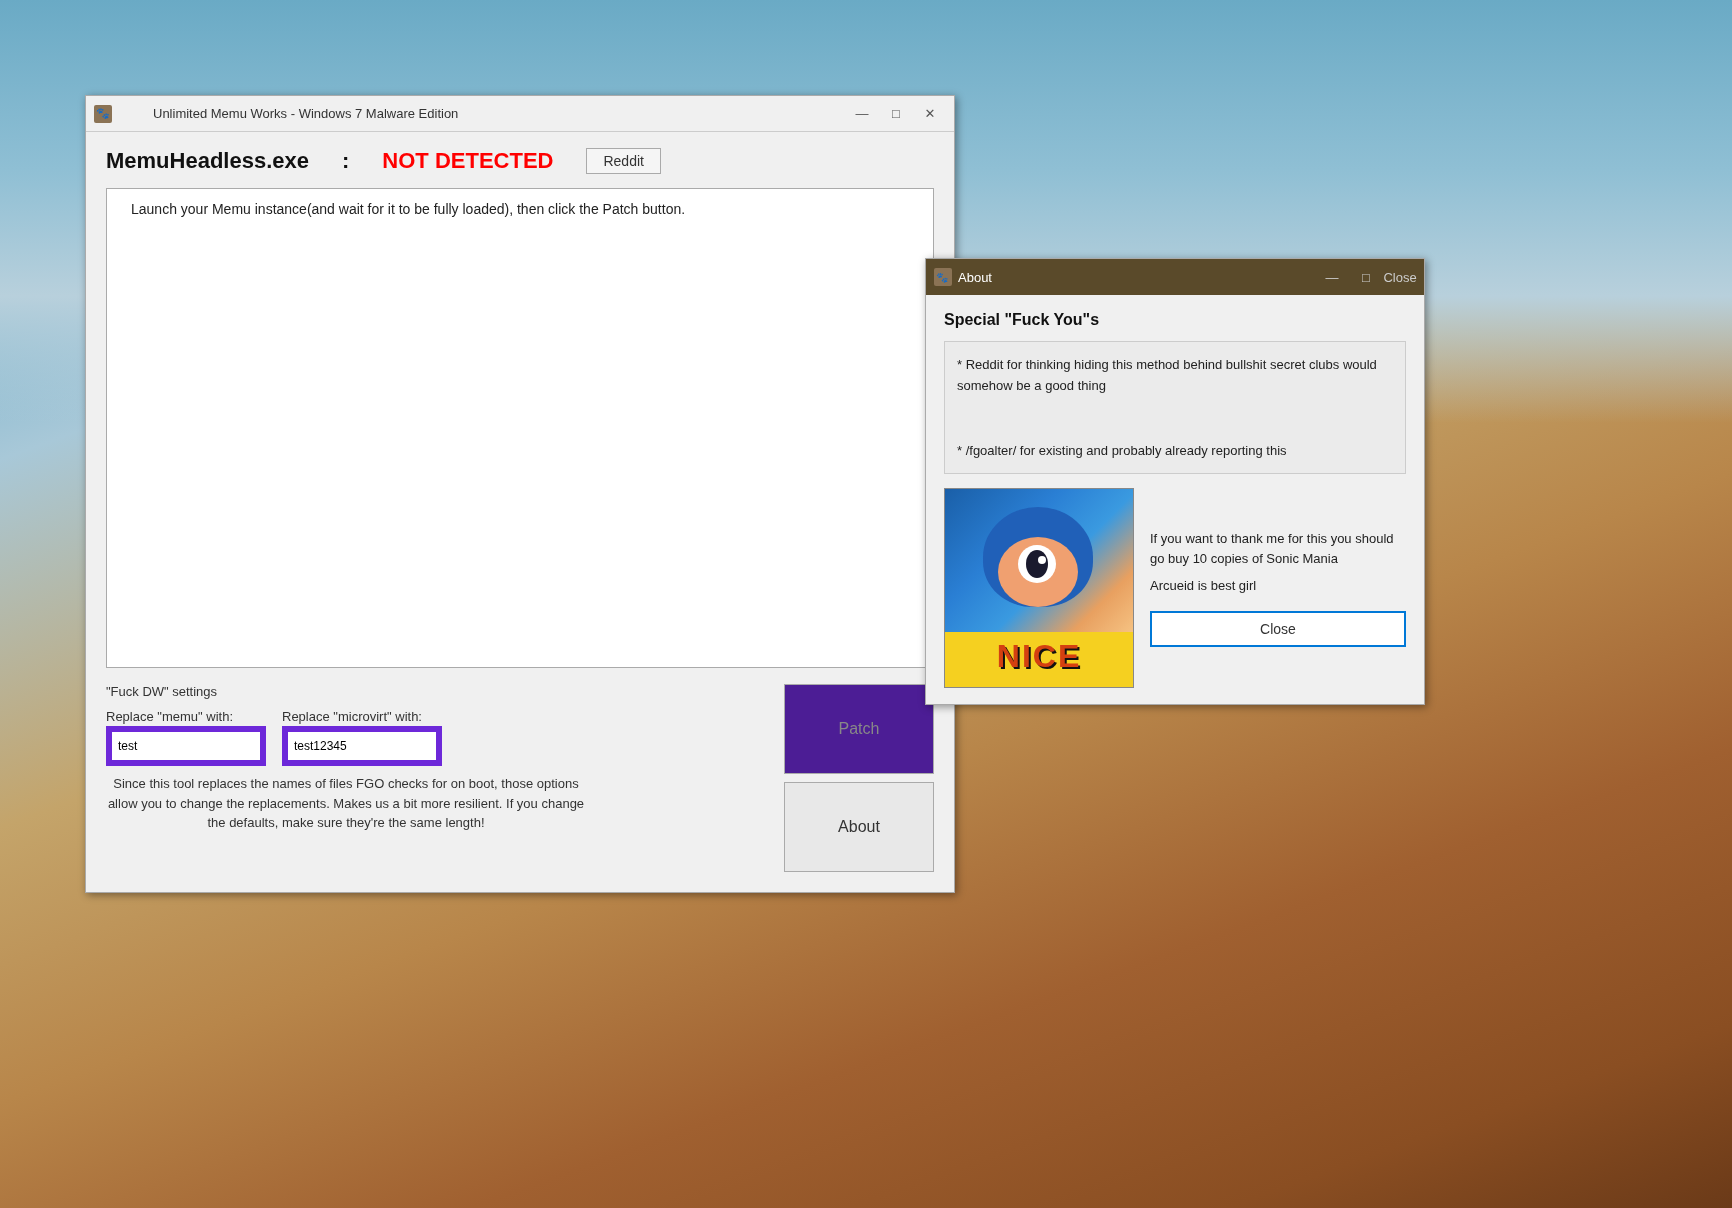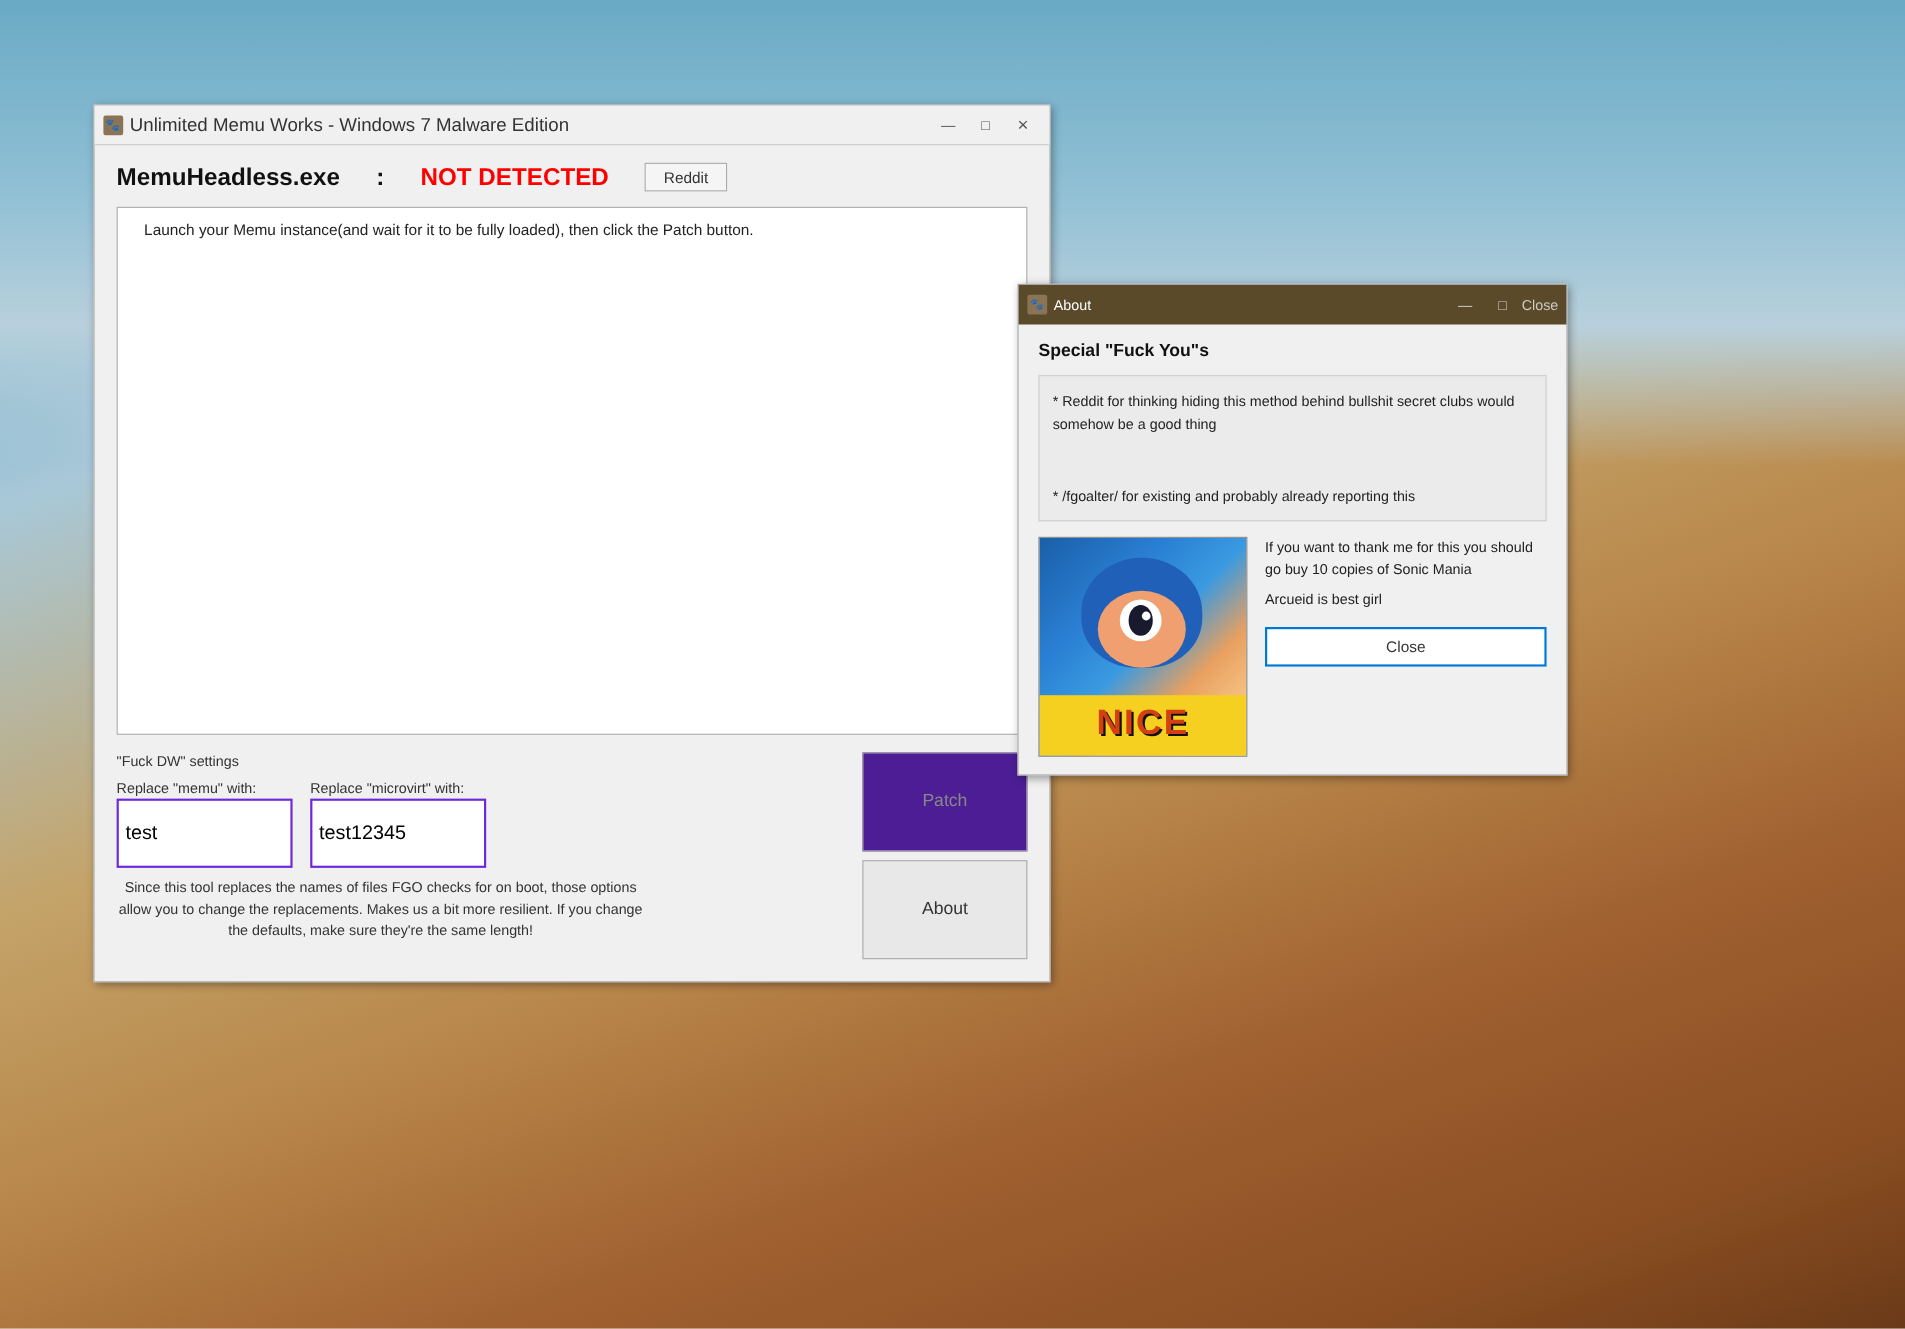--- a/index.html
+++ b/index.html
@@ -66,23 +66,24 @@
       border-radius: 2px;
       display: flex;
       align-items: center;
       justify-content: center;
       font-size: 11px;
       color: white;
       flex-shrink: 0;
     }
 
     .titlebar-title {
-      font-size: 17px;
+      font-size: 13px;
       color: #333;
       flex: 1;
+      margin-left: 35px;
     }
 
     .titlebar-controls {
       display: flex;
       gap: 2px;
     }
 
     .titlebar-btn {
       width: 32px;
       height: 22px;
@@ -172,23 +173,23 @@
       flex-direction: column;
       gap: 2px;
     }
 
     .field-label {
       font-size: 13px;
       color: #333;
     }
 
     .field-input {
-      border: 2px solid #6d28d9;
-      padding: 19px 6px;
-      font-size: 18px;
+      border: 6px solid #6d28d9;
+      padding: 7px 6px;
+      font-size: 12px;
       width: 160px;
       background: white;
     }
 
     .settings-desc {
       font-size: 13px;
       color: #333;
       line-height: 1.5;
       max-width: 480px;
       text-align: center;
@@ -293,21 +294,21 @@
       padding: 12px;
       margin-bottom: 14px;
       font-size: 13px;
       color: #222;
       line-height: 1.65;
     }
 
     .about-lower {
       display: flex;
       gap: 16px;
-      align-items: flex-start;
+      align-items: center;
     }
 
     .sonic-img {
       width: 190px;
       height: 200px;
       flex-shrink: 0;
       background: linear-gradient(135deg, #1a5fa8 0%, #2a7fd4 30%, #3a9ae0 50%, #e8a060 70%, #f5c080 85%, #f0d090 100%);
       position: relative;
       overflow: hidden;
       border: 1px solid #888;

